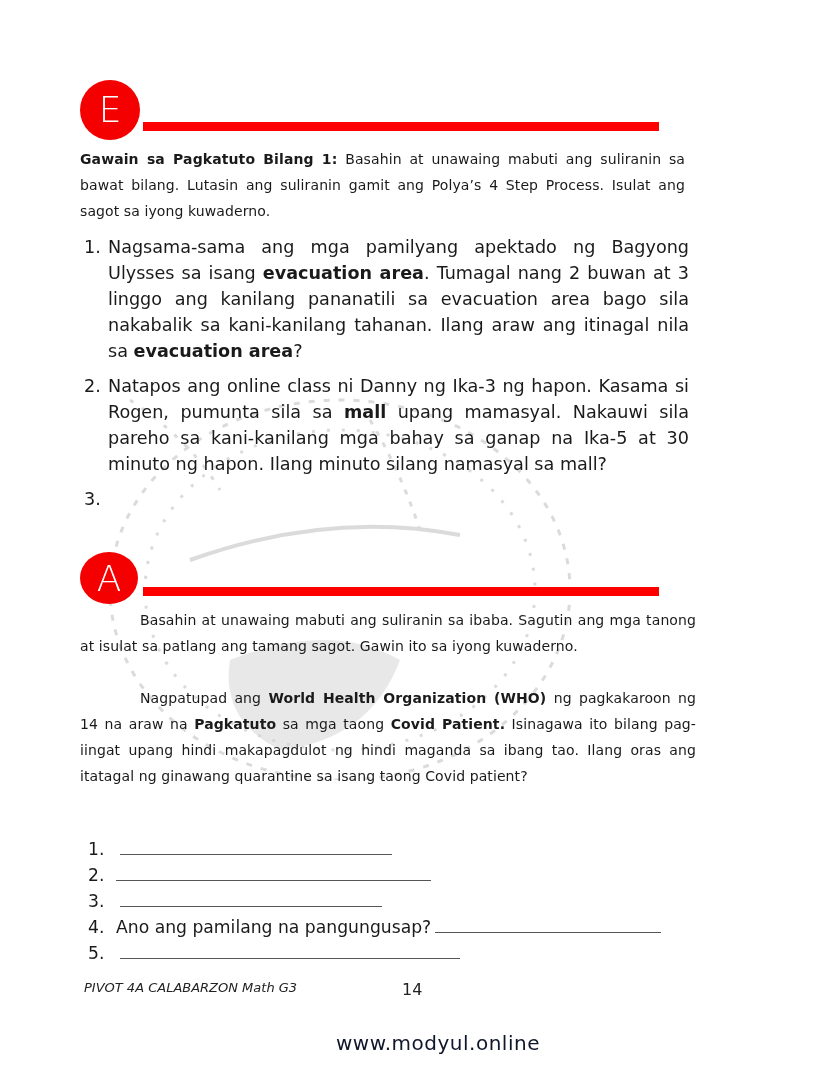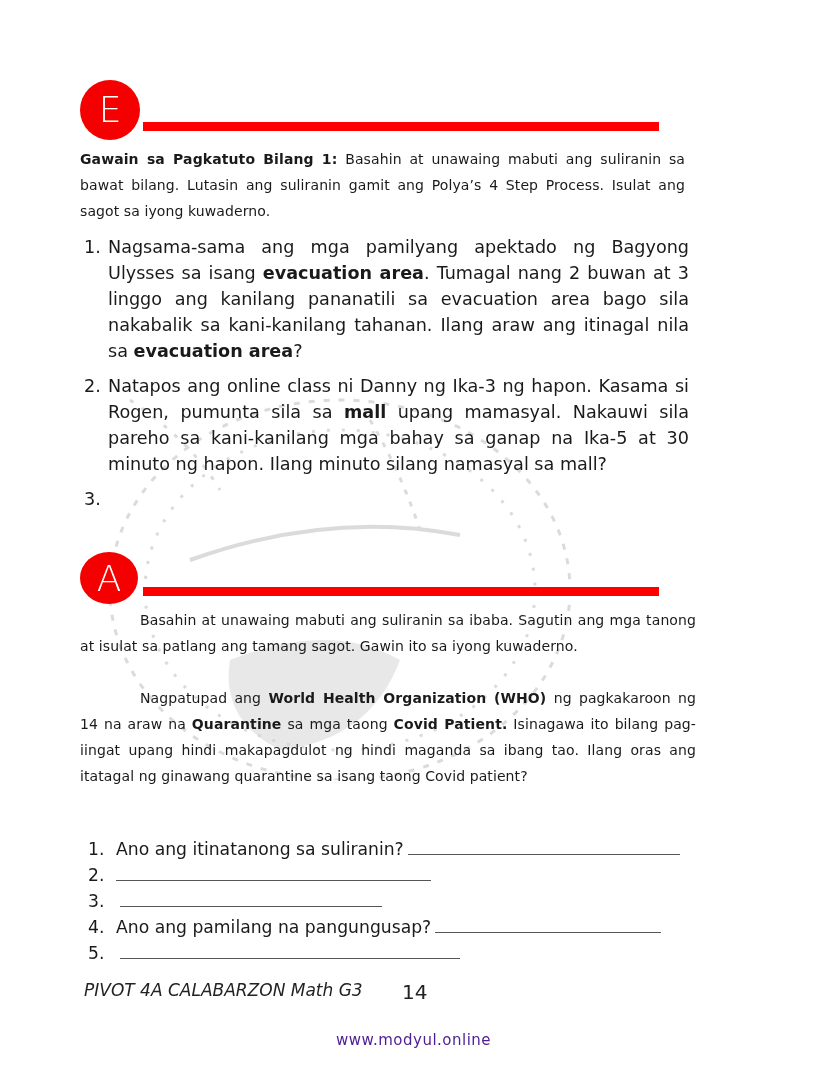--- a/index.html
+++ b/index.html
@@ -26,23 +26,23 @@
     #instr { top: 607px; width: 616px; }
     #instr .indent, #story .indent { display: inline-block; width: 60px; }
     #story { top: 685px; width: 616px; }
 
     ol.qs { position: absolute; left: 88px; top: 836px; width: 600px; margin: 0; padding: 0; list-style: none;
             font-size: 17.2px; line-height: 26px; }
     ol.qs li { display: flex; align-items: baseline; white-space: nowrap; }
     ol.qs .num { display: inline-block; width: 28px; }
     ol.qs .blank { display: inline-block; border-bottom: 1.5px solid #555; height: 16px; margin-left: 4px; }
 
-    .footer-left { position: absolute; left: 84px; top: 980px; font-size: 17px; font-style: italic; color: #222; }
-    .page-num { position: absolute; left: 402px; top: 980px; font-size: 20px; color: #222; }
-    .site { position: absolute; left: 336px; top: 1031px; font-size: 15px; color: #4c1d95; letter-spacing: 0.5px; }
+    .footer-left { position: absolute; left: 84px; top: 980px; font-size: 13px; font-style: italic; color: #222; }
+    .page-num { position: absolute; left: 402px; top: 980px; font-size: 16px; color: #222; }
+    .site { position: absolute; left: 336px; top: 1031px; font-size: 20px; color: #0f172a; letter-spacing: 0.5px; }
   </style>
 </head>
 <body>
 
 <svg class="watermark" viewBox="0 0 520 420">
   <g fill="none" stroke="#cfcfcf" stroke-width="3" opacity="0.75">
     <ellipse cx="270" cy="230" rx="230" ry="190" stroke-dasharray="6 9"></ellipse>
     <ellipse cx="270" cy="230" rx="195" ry="160" stroke-dasharray="3 12"></ellipse>
     <path d="M120 200 Q260 150 390 175" stroke-width="4"></path>
     <path d="M60 40 Q120 80 150 130" stroke-dasharray="4 10"></path>
@@ -80,27 +80,26 @@
 <div class="section-head" id="head-a">
   <div class="badge">A</div>
   <div class="bar"></div>
 </div>
 
 <div class="para" id="instr">
   <span class="indent"></span><span>Basahin at unawaing mabuti ang suliranin sa ibaba. Sagutin ang mga tanong at isulat sa patlang ang tamang sagot. Gawin ito sa iyong kuwaderno.</span>
 </div>
 
 <div class="para" id="story">
-  <span class="indent"></span><span>Nagpatupad ang </span><b>World Health Organization (WHO)</b><span> ng pagkakaroon ng 14 na araw na </span><b>Quarantine</b><span> sa mga taong </span><b>Covid Patient.</b><span> Isinagawa ito bilang pag-iingat upang hindi makapagdulot ng hindi maganda sa ibang tao. Ilang oras ang itatagal ng ginawang quarantine sa isang taong Covid patient?</span>
+  <span class="indent"></span><span>Nagpatupad ang </span><b>World Health Organization (WHO)</b><span> ng pagkakaroon ng 14 na araw na </span><b>Pagkatuto</b><span> sa mga taong </span><b>Covid Patient.</b><span> Isinagawa ito bilang pag-iingat upang hindi makapagdulot ng hindi maganda sa ibang tao. Ilang oras ang itatagal ng ginawang quarantine sa isang taong Covid patient?</span>
 </div>
 
 <ol class="qs">
   <li>
     <span class="num">1.</span>
-    <span>Ano ang itinatanong sa suliranin?</span>
     <span class="blank" style="width:272px"></span>
   </li>
   <li>
     <span class="num">2.</span>
     <span class="blank" style="width:315px;margin-left:0"></span>
   </li>
   <li>
     <span class="num">3.</span>
     <span class="blank" style="width:262px"></span>
   </li>

